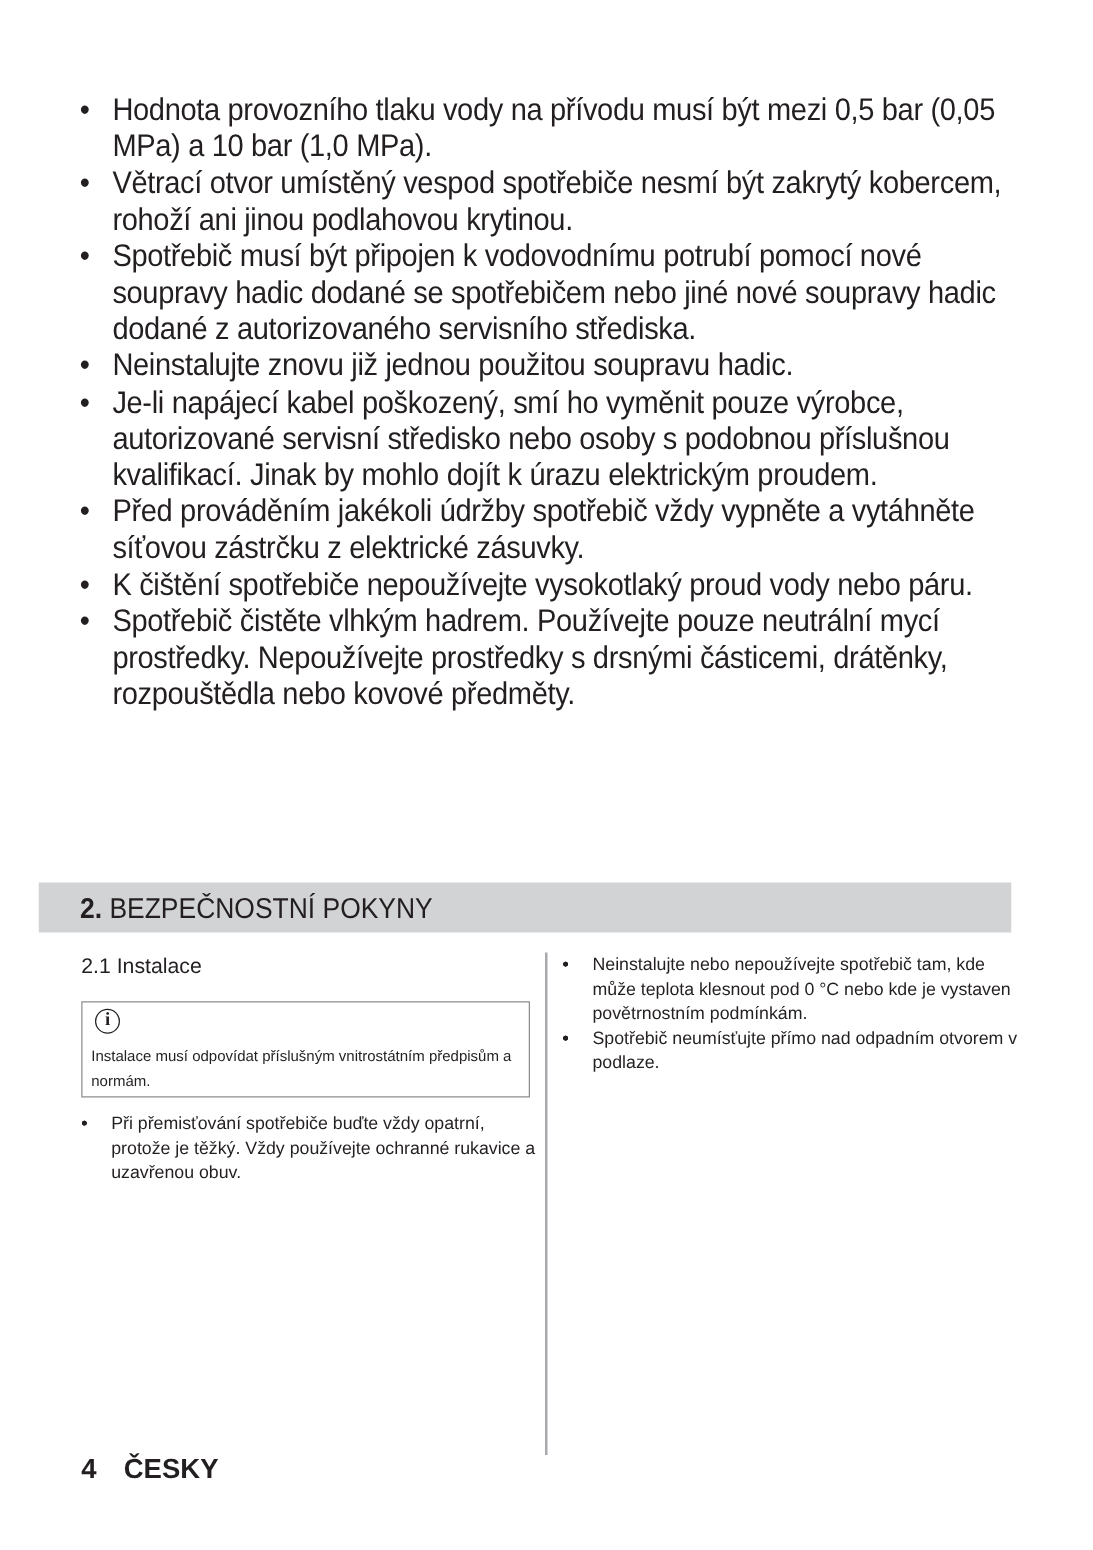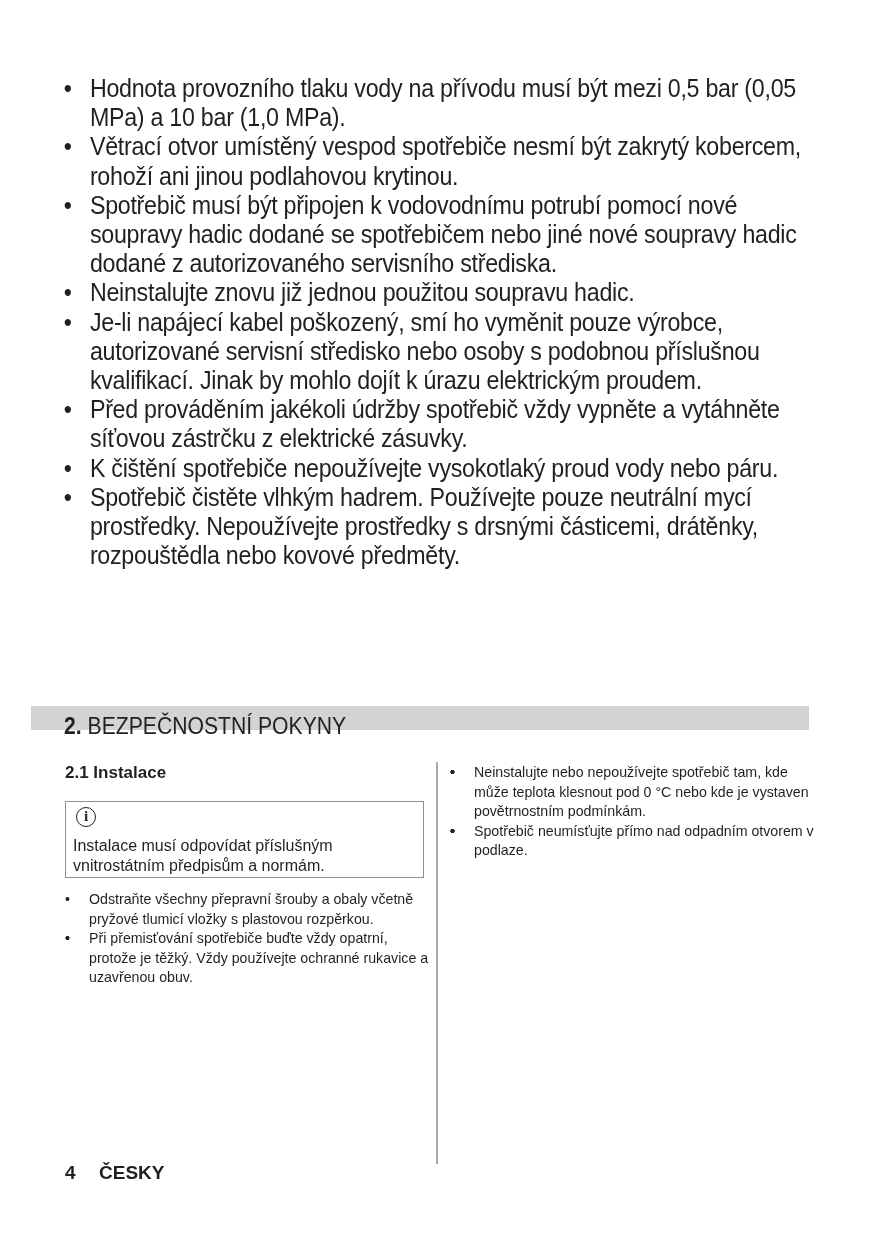--- a/index.html
+++ b/index.html
@@ -13,68 +13,68 @@
     font-family: "Liberation Sans", sans-serif;
     font-size: 25px; line-height: 29.2px; letter-spacing: -0.3px;
     transform: scaleX(0.93); transform-origin: left top;
     width: 820px;
   }
   .top-list li { position: relative; padding-left: 30px; margin: 0; }
   .top-list li .bullet { position: absolute; left: 2px; top: 0; }
 
   
   .section-bar {
-    position: absolute; left: 31px; top: 706px; width: 778px; height: 24px;
+    position: absolute; left: 31px; top: 706px; width: 778px; height: 40px;
     background: #d2d3d4;
   }
   .section-bar .title {
     position: absolute; left: 33px; top: 7px;
     font-family: "Liberation Sans", sans-serif; font-size: 23px; line-height: 26px;
     color: #231f20; white-space: nowrap;
     transform: scaleX(0.92); transform-origin: left top;
   }
   .section-bar .num { font-weight: bold; }
 
   
   .subhead {
     position: absolute; left: 65px; top: 763px;
-    font-family: "Liberation Sans", sans-serif; font-weight: bold; font-size: 17px; color: #231f20;
+    font-family: "Liberation Sans", sans-serif; font-weight: normal; font-size: 17px; color: #231f20;
   }
   .info-box {
     position: absolute; left: 65px; top: 801px; width: 359px; height: 77px;
     border: 1.5px solid #8d8e90; box-sizing: border-box;
   }
   .info-icon {
     position: absolute; left: 10px; top: 5px; width: 20px; height: 20px;
     border: 1.5px solid #231f20; border-radius: 50%; box-sizing: border-box;
     font-family: "Liberation Serif", serif; font-weight: bold; font-size: 15px;
     line-height: 17px; text-align: center; color: #231f20;
   }
   .info-text {
     position: absolute; left: 7px; top: 34px; width: 345px;
-    font-family: "Liberation Sans", sans-serif; font-size: 16px; line-height: 19.5px; color: #231f20;
+    font-family: "Liberation Sans", sans-serif; font-size: 12px; line-height: 19.5px; color: #231f20;
   }
 
   .small-list {
     position: absolute; margin: 0; padding: 0; list-style: none;
     font-family: "Liberation Sans", sans-serif; font-size: 14.2px; line-height: 19.6px; color: #231f20;
   }
   .small-list li { position: relative; padding-left: 24px; margin: 0; }
   .small-list li .bullet { position: absolute; left: 0; top: 0; }
   .left-list { left: 65px; top: 890px; width: 365px; }
   .right-list { left: 450px; top: 763px; width: 370px; }
 
   .col-divider {
     position: absolute; left: 436px; top: 762px; width: 2px; height: 402px; background: #a7a9ac;
   }
 
   
   .footer {
     position: absolute; left: 65px; top: 1162px;
-    font-family: "Liberation Sans", sans-serif; font-weight: bold; font-size: 19px; color: #231f20;
+    font-family: "Liberation Sans", sans-serif; font-weight: bold; font-size: 22px; color: #231f20;
   }
   .footer .page-num { display: inline-block; width: 34px; }
 </style>
 </head>
 <body>
 
 <div class="page">
 
   <ul class="top-list">
     <li><span class="bullet">•</span><span>Hodnota provozního tlaku vody na přívodu musí být mezi 0,5 bar (0,05 MPa) a 10 bar (1,0 MPa).</span></li>
@@ -92,21 +92,21 @@
   </div>
 
   <div class="subhead">2.1 Instalace</div>
 
   <div class="info-box">
     <div class="info-icon">i</div>
     <div class="info-text">Instalace musí odpovídat příslušným vnitrostátním předpisům a normám.</div>
   </div>
 
   <ul class="small-list left-list">
-    <li><span class="bullet">•</span><span>Odstraňte všechny přepravní šrouby a obaly včetně pryžové tlumicí vložky s plastovou rozpěrkou.</span></li>
+    <li><span class="bullet">•</span></li>
     <li><span class="bullet">•</span></li>
     <li><span class="bullet">•</span><span>Při přemisťování spotřebiče buďte vždy opatrní, protože je těžký. Vždy používejte ochranné rukavice a uzavřenou obuv.</span></li>
   </ul>
 
   <div class="col-divider"></div>
 
   <ul class="small-list right-list">
     <li><span class="bullet">•</span></li>
     <li><span class="bullet">•</span></li>
     <li><span class="bullet">•</span><span>Neinstalujte nebo nepoužívejte spotřebič tam, kde může teplota klesnout pod 0 °C nebo kde je vystaven povětrnostním podmínkám.</span></li>

